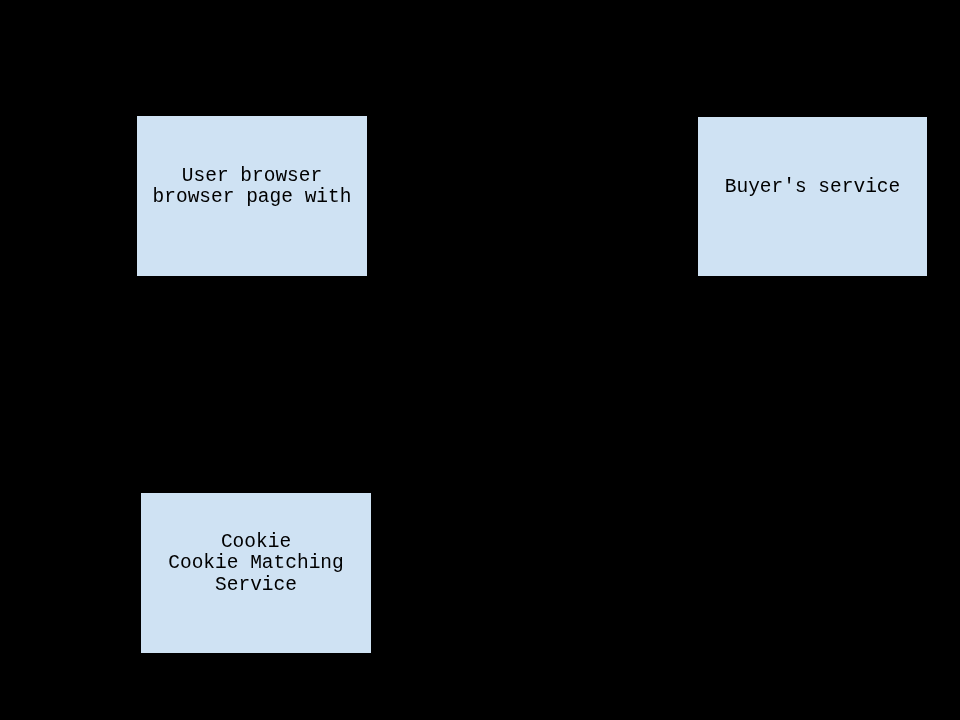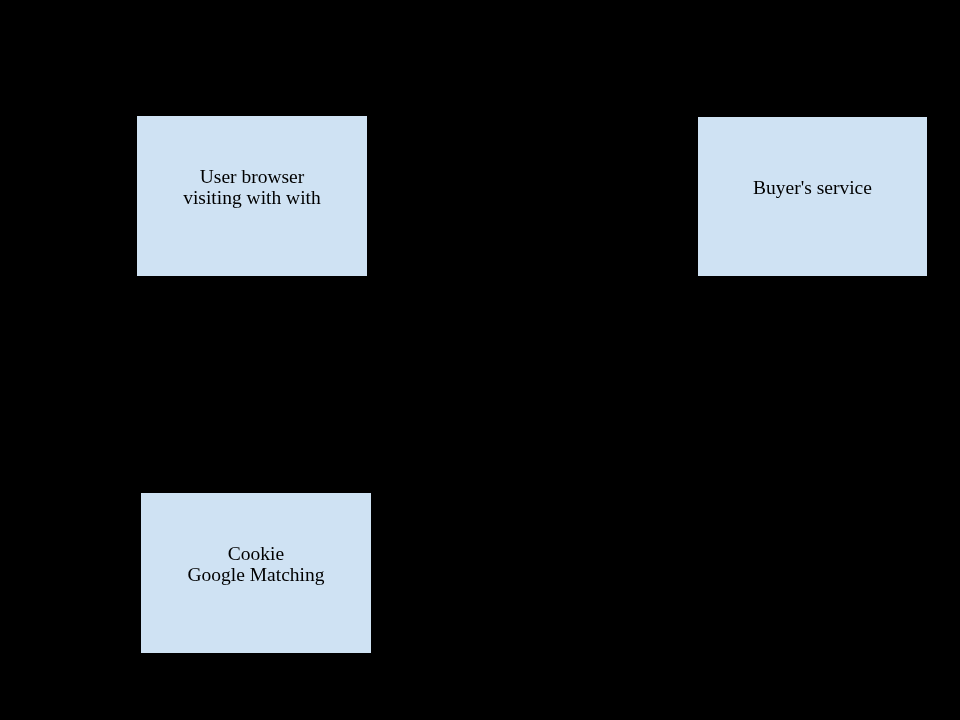--- a/index.html
+++ b/index.html
@@ -6,21 +6,21 @@
     margin: 0;
     padding: 0;
     background: #000;
   }
   .stage {
     position: relative;
     width: 960px;
     height: 720px;
     background: var(--bg, #000000);
     overflow: hidden;
-    font-family: Liberation Serif, serif;
+    font-family: Liberation Mono, monospace;
   }
   .node {
     position: absolute;
     box-sizing: border-box;
     background: var(--node-fill, #cfe2f3);
     border: 1px solid var(--node-border, #000000);
     display: flex;
     align-items: center;
     justify-content: center;
   }
@@ -41,30 +41,31 @@
   .node-google-cms     { left: 140px; top: 492px; width: 232px; height: 162px; }
 </style>
 </head>
 <body>
 
 <div class="stage">
 
   <div class="node node-user-browser">
     <div class="node-label">
       <span class="line">User browser</span>
-      <span class="line">visiting with with</span>
+      <span class="line">browser page with</span>
     </div>
   </div>
 
   <div class="node node-buyers-service">
     <div class="node-label">
       <span class="line">Buyer's service</span>
     </div>
   </div>
 
   <div class="node node-google-cms">
     <div class="node-label">
       <span class="line">Cookie</span>
-      <span class="line">Google Matching</span>
+      <span class="line">Cookie Matching</span>
+      <span class="line">Service</span>
     </div>
   </div>
 
 </div>
 
 </body></html>

